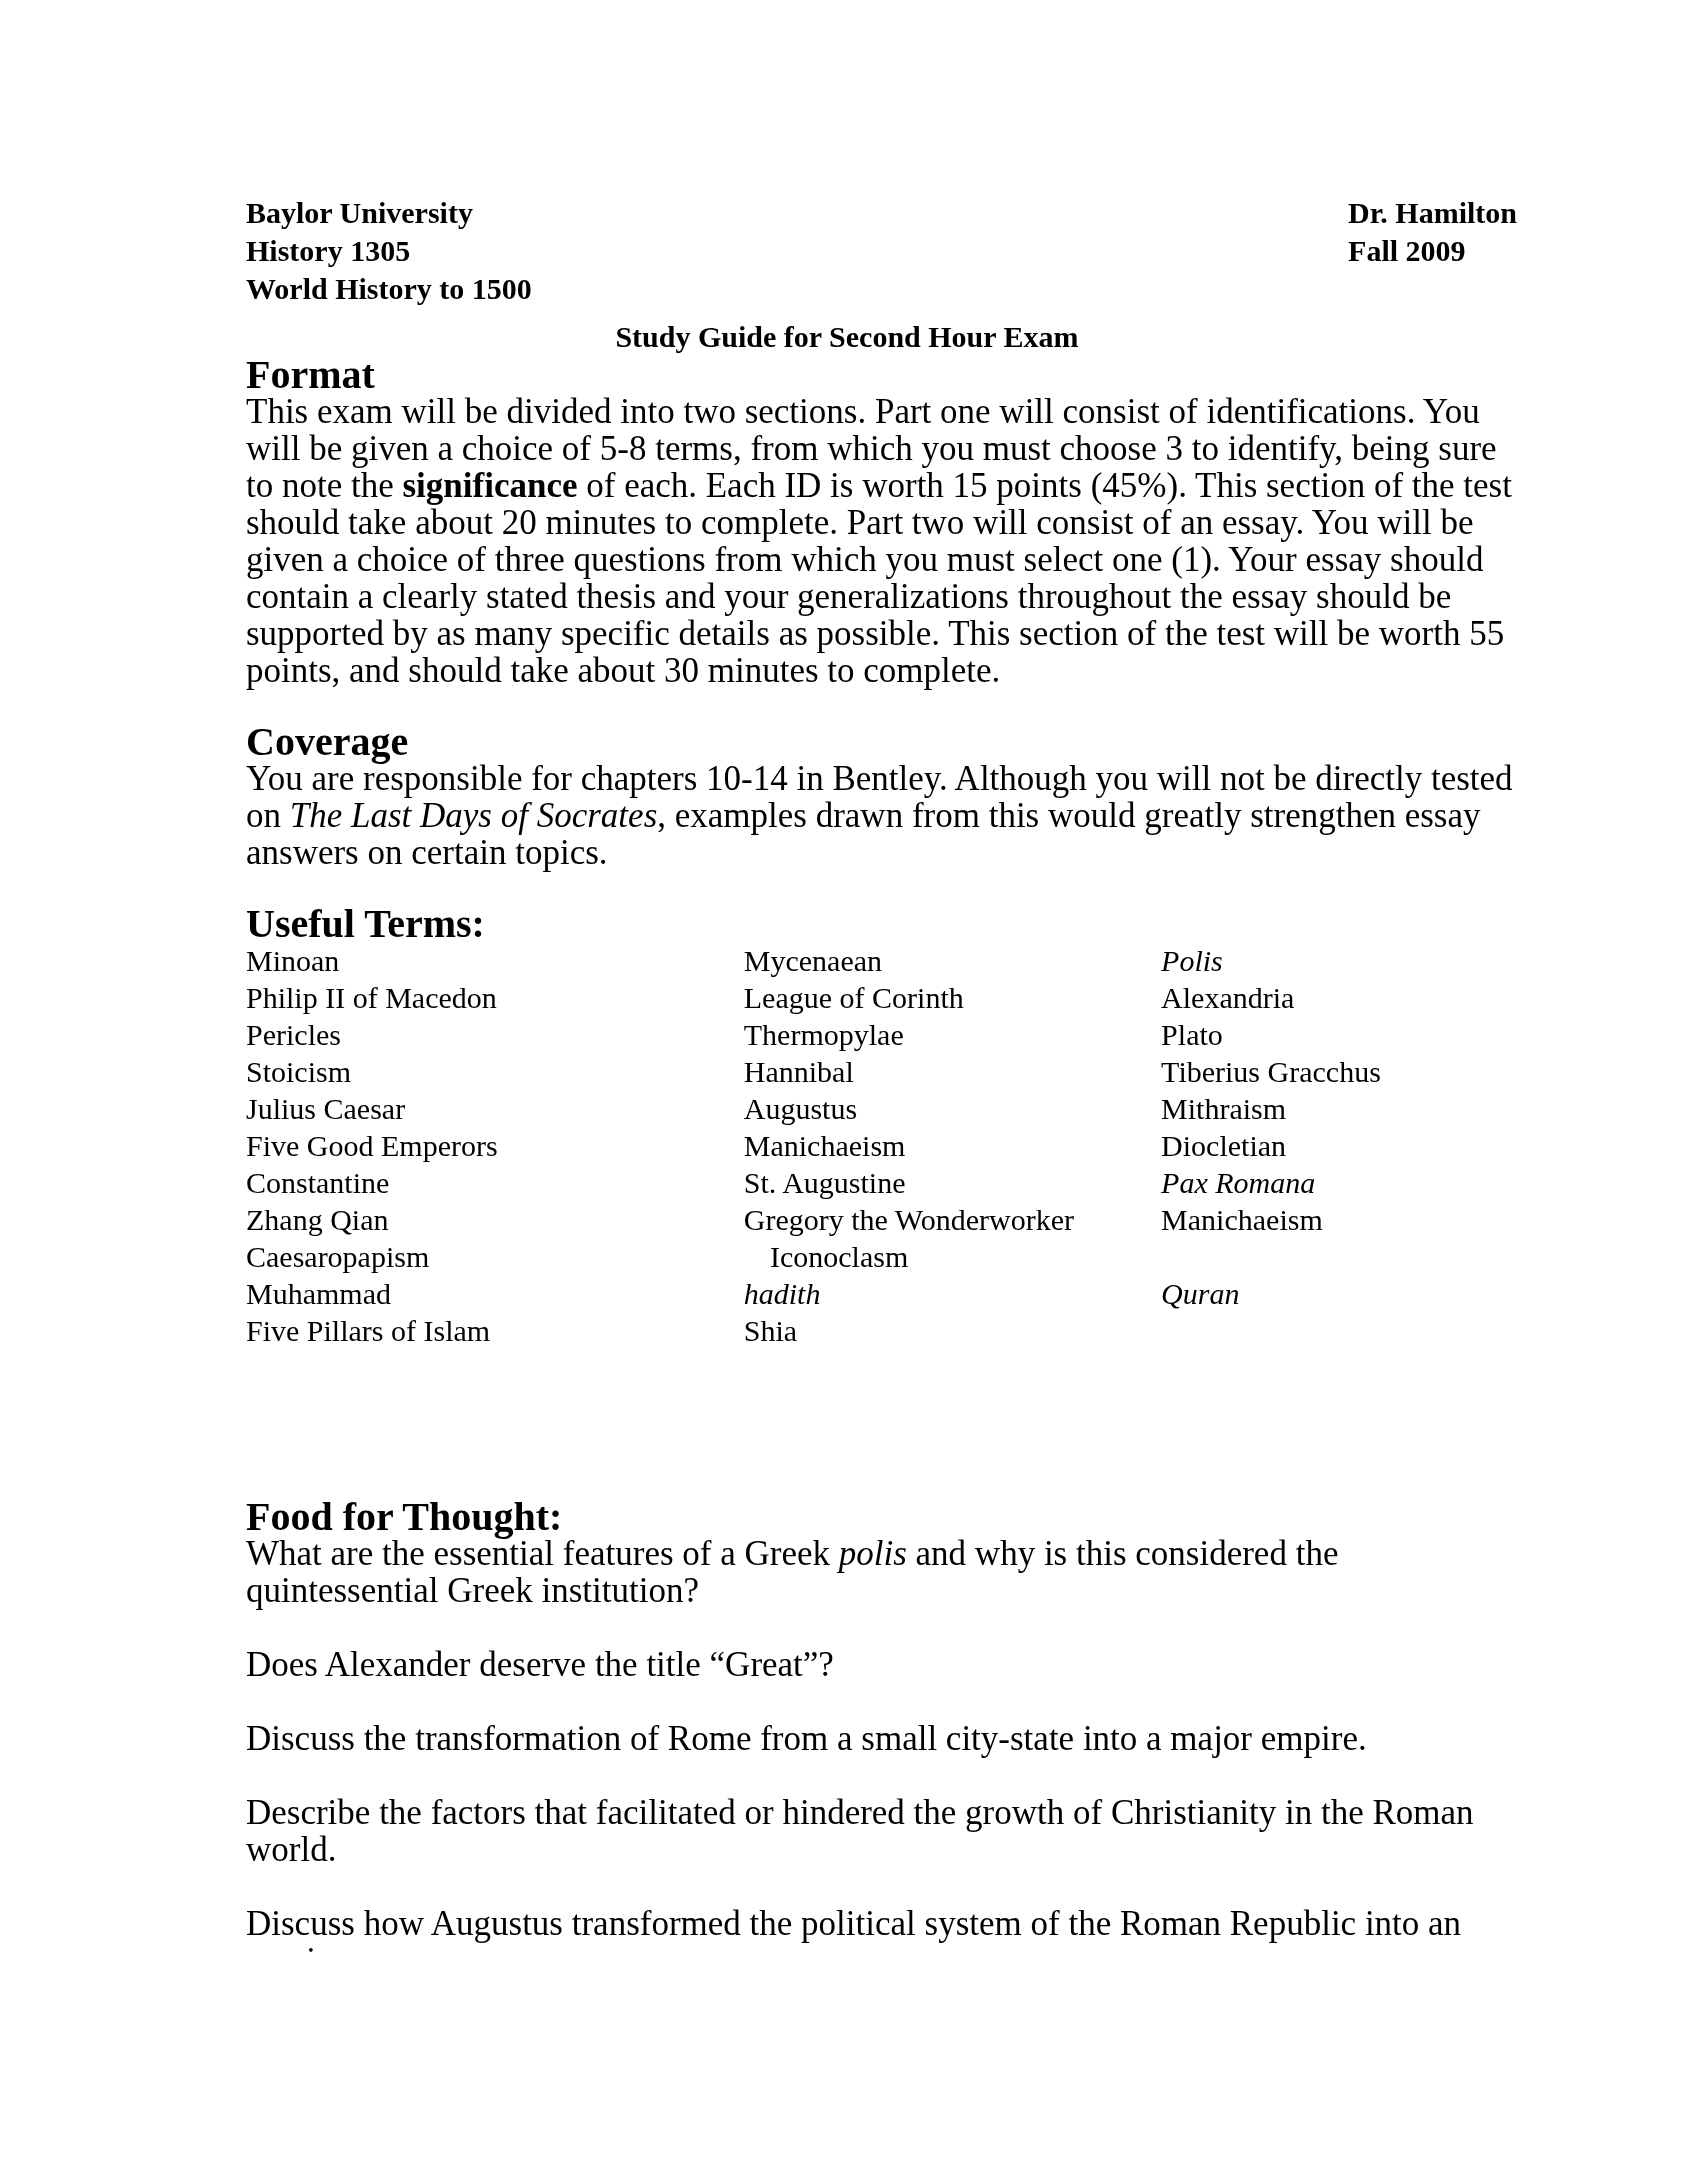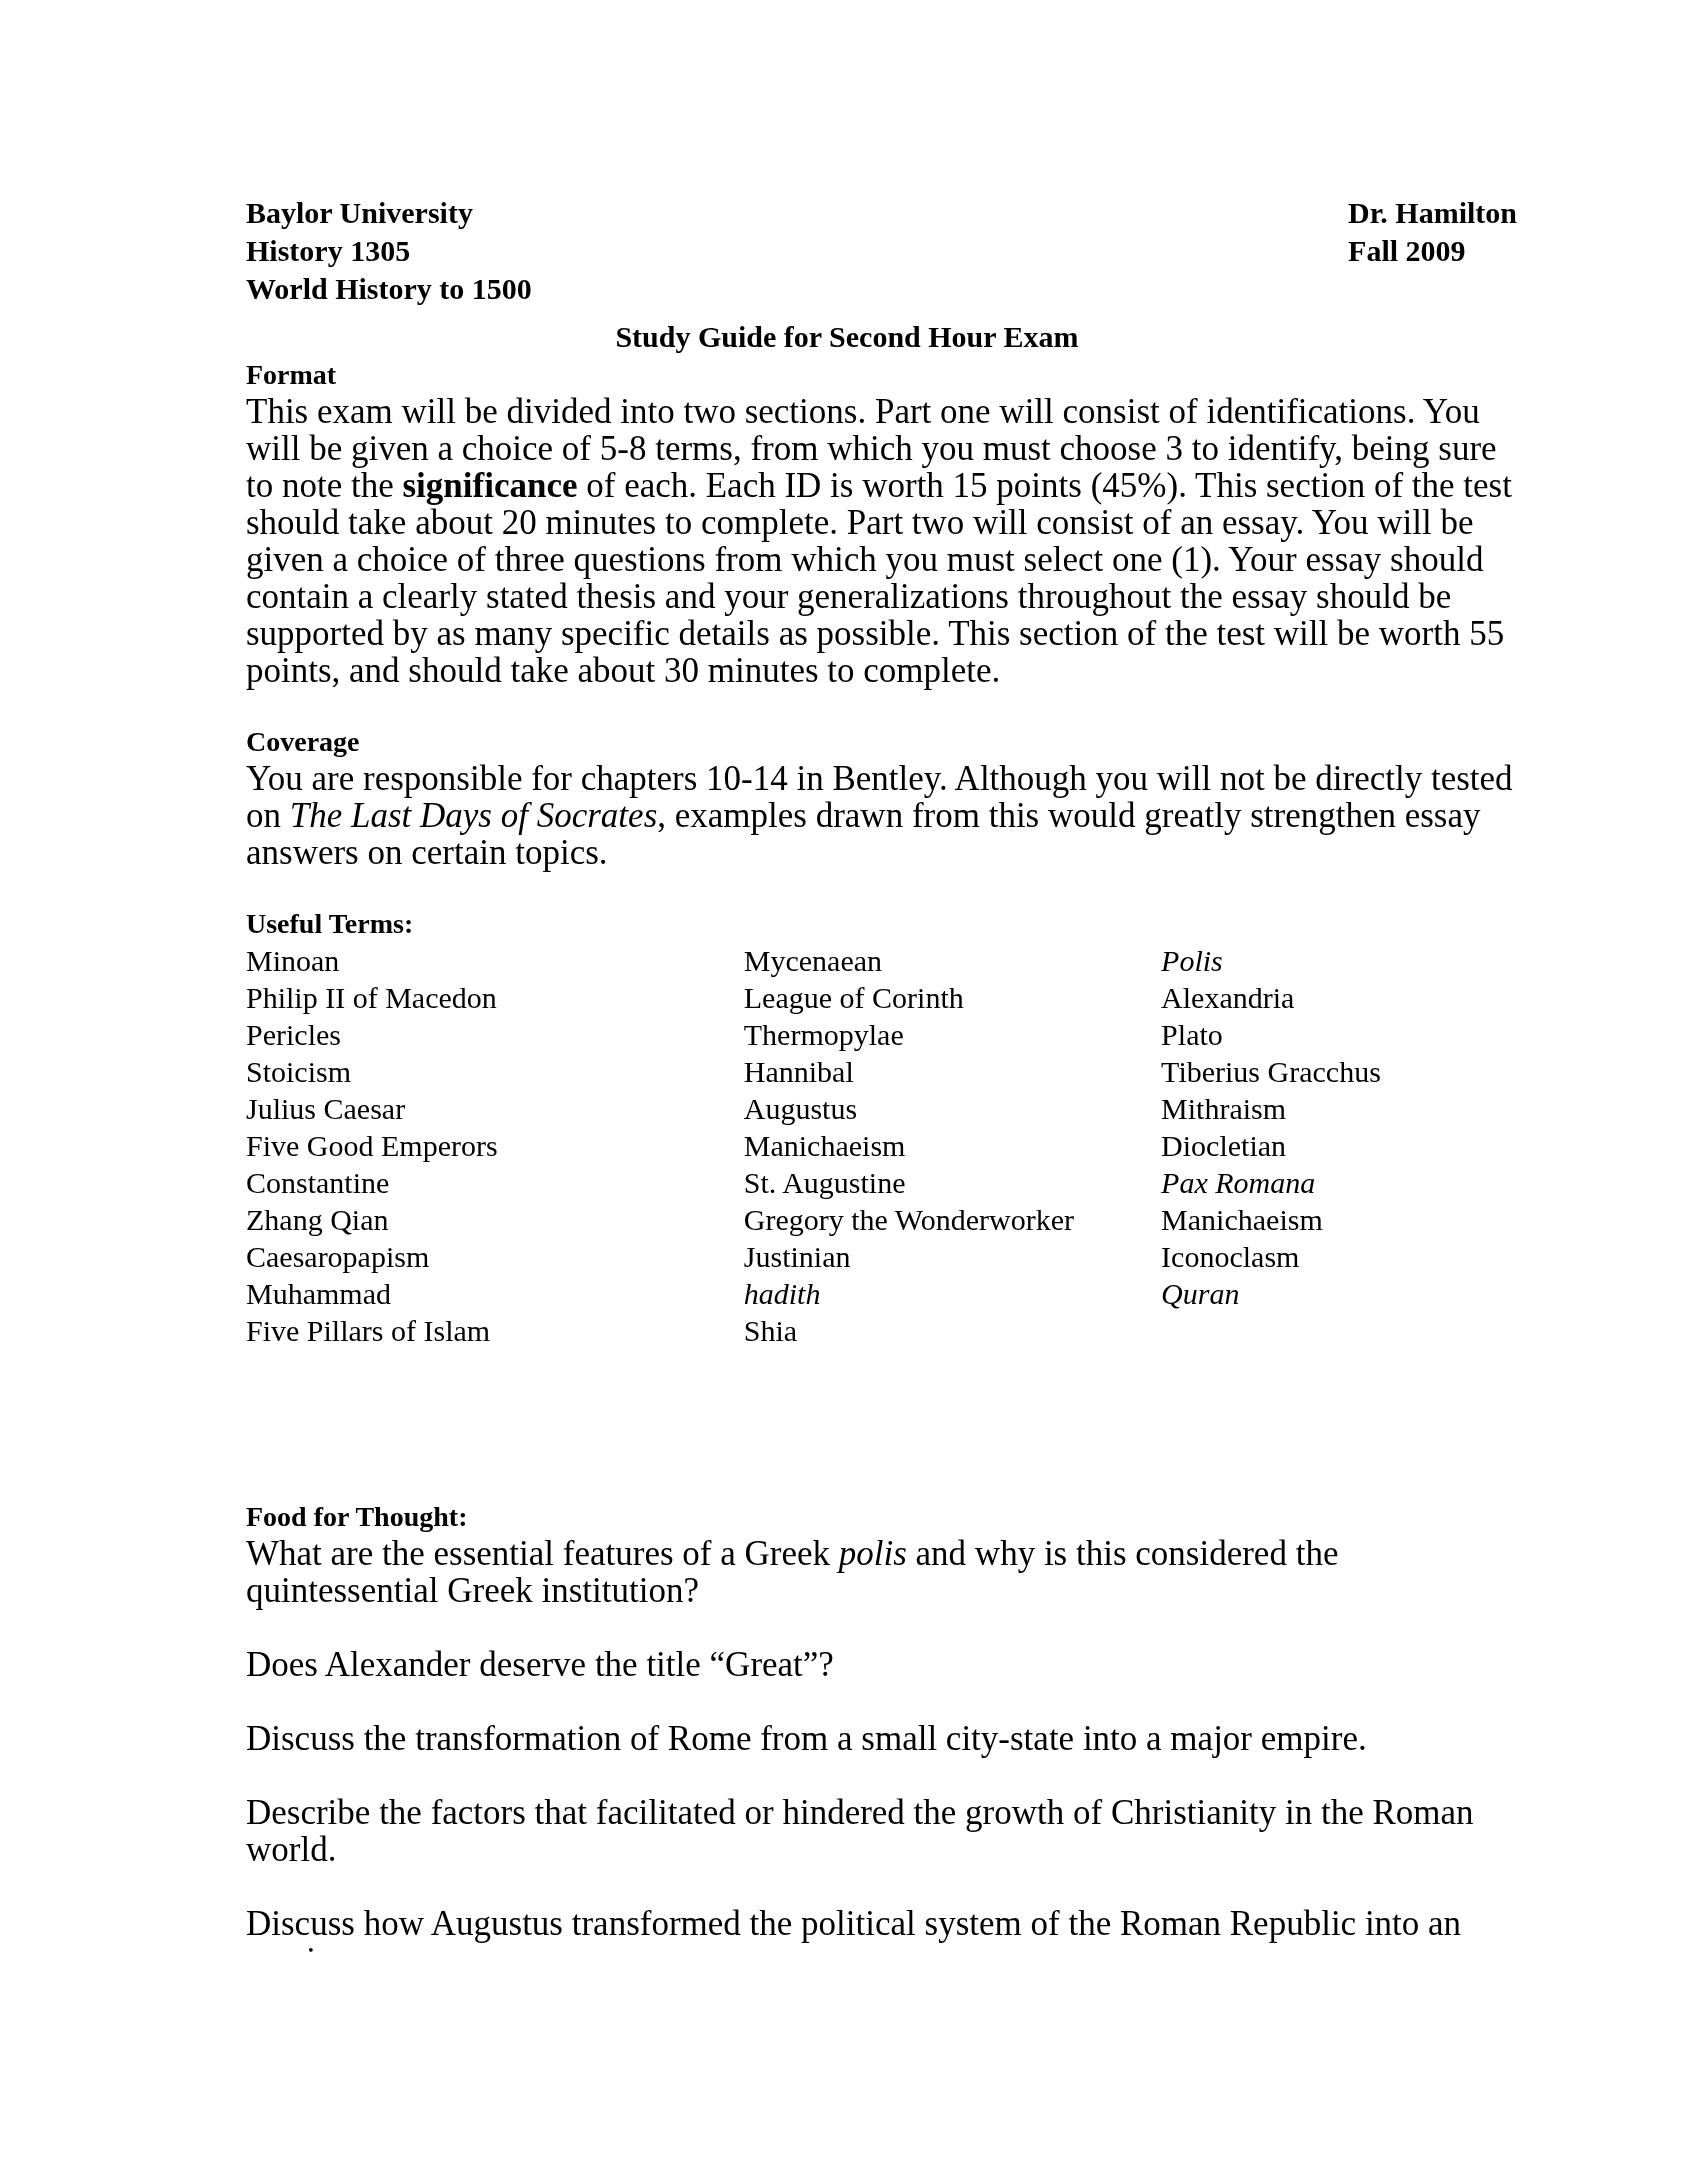--- a/index.html
+++ b/index.html
@@ -43,21 +43,21 @@
     text-align: center;
     font-weight: bold;
     font-size: 30px;
     line-height: 38px;
     margin-top: 10px;
     padding-right: 69px;
   }
   
   .section-head {
     font-weight: bold;
-    font-size: 28px;
+    font-size: 40px;
     line-height: 37px;
   }
   .para {
     font-size: 35px;
     line-height: 37px;
     text-align: left;
   }
   .spacer-md { height: 34px; }
   .spacer-lg { height: 149px; }
   .q-gap { height: 37px; }
@@ -146,21 +146,20 @@
           <div class="terms-col c2"><span>St. Augustine</span></div>
           <div class="terms-col c3"><em class="it">Pax Romana</em></div>
         </div>
         <div class="terms-row">
           <div class="terms-col c1"><span>Zhang Qian</span></div>
           <div class="terms-col c2"><span>Gregory the Wonderworker</span></div>
           <div class="terms-col c3"><span>Manichaeism</span></div>
         </div>
         <div class="terms-row">
           <div class="terms-col c1"><span>Caesaropapism</span></div>
-          <div class="terms-col c2"><span>Justinian</span></div>
           <div class="terms-col c3"><span>Iconoclasm</span></div>
         </div>
         <div class="terms-row">
           <div class="terms-col c1"><span>Muhammad</span></div>
           <div class="terms-col c2"><em class="it">hadith</em></div>
           <div class="terms-col c3"><em class="it">Quran</em></div>
         </div>
         <div class="terms-row">
           <div class="terms-col c1"><span>Five Pillars of Islam</span></div>
           <div class="terms-col c2"><span>Shia</span></div>

